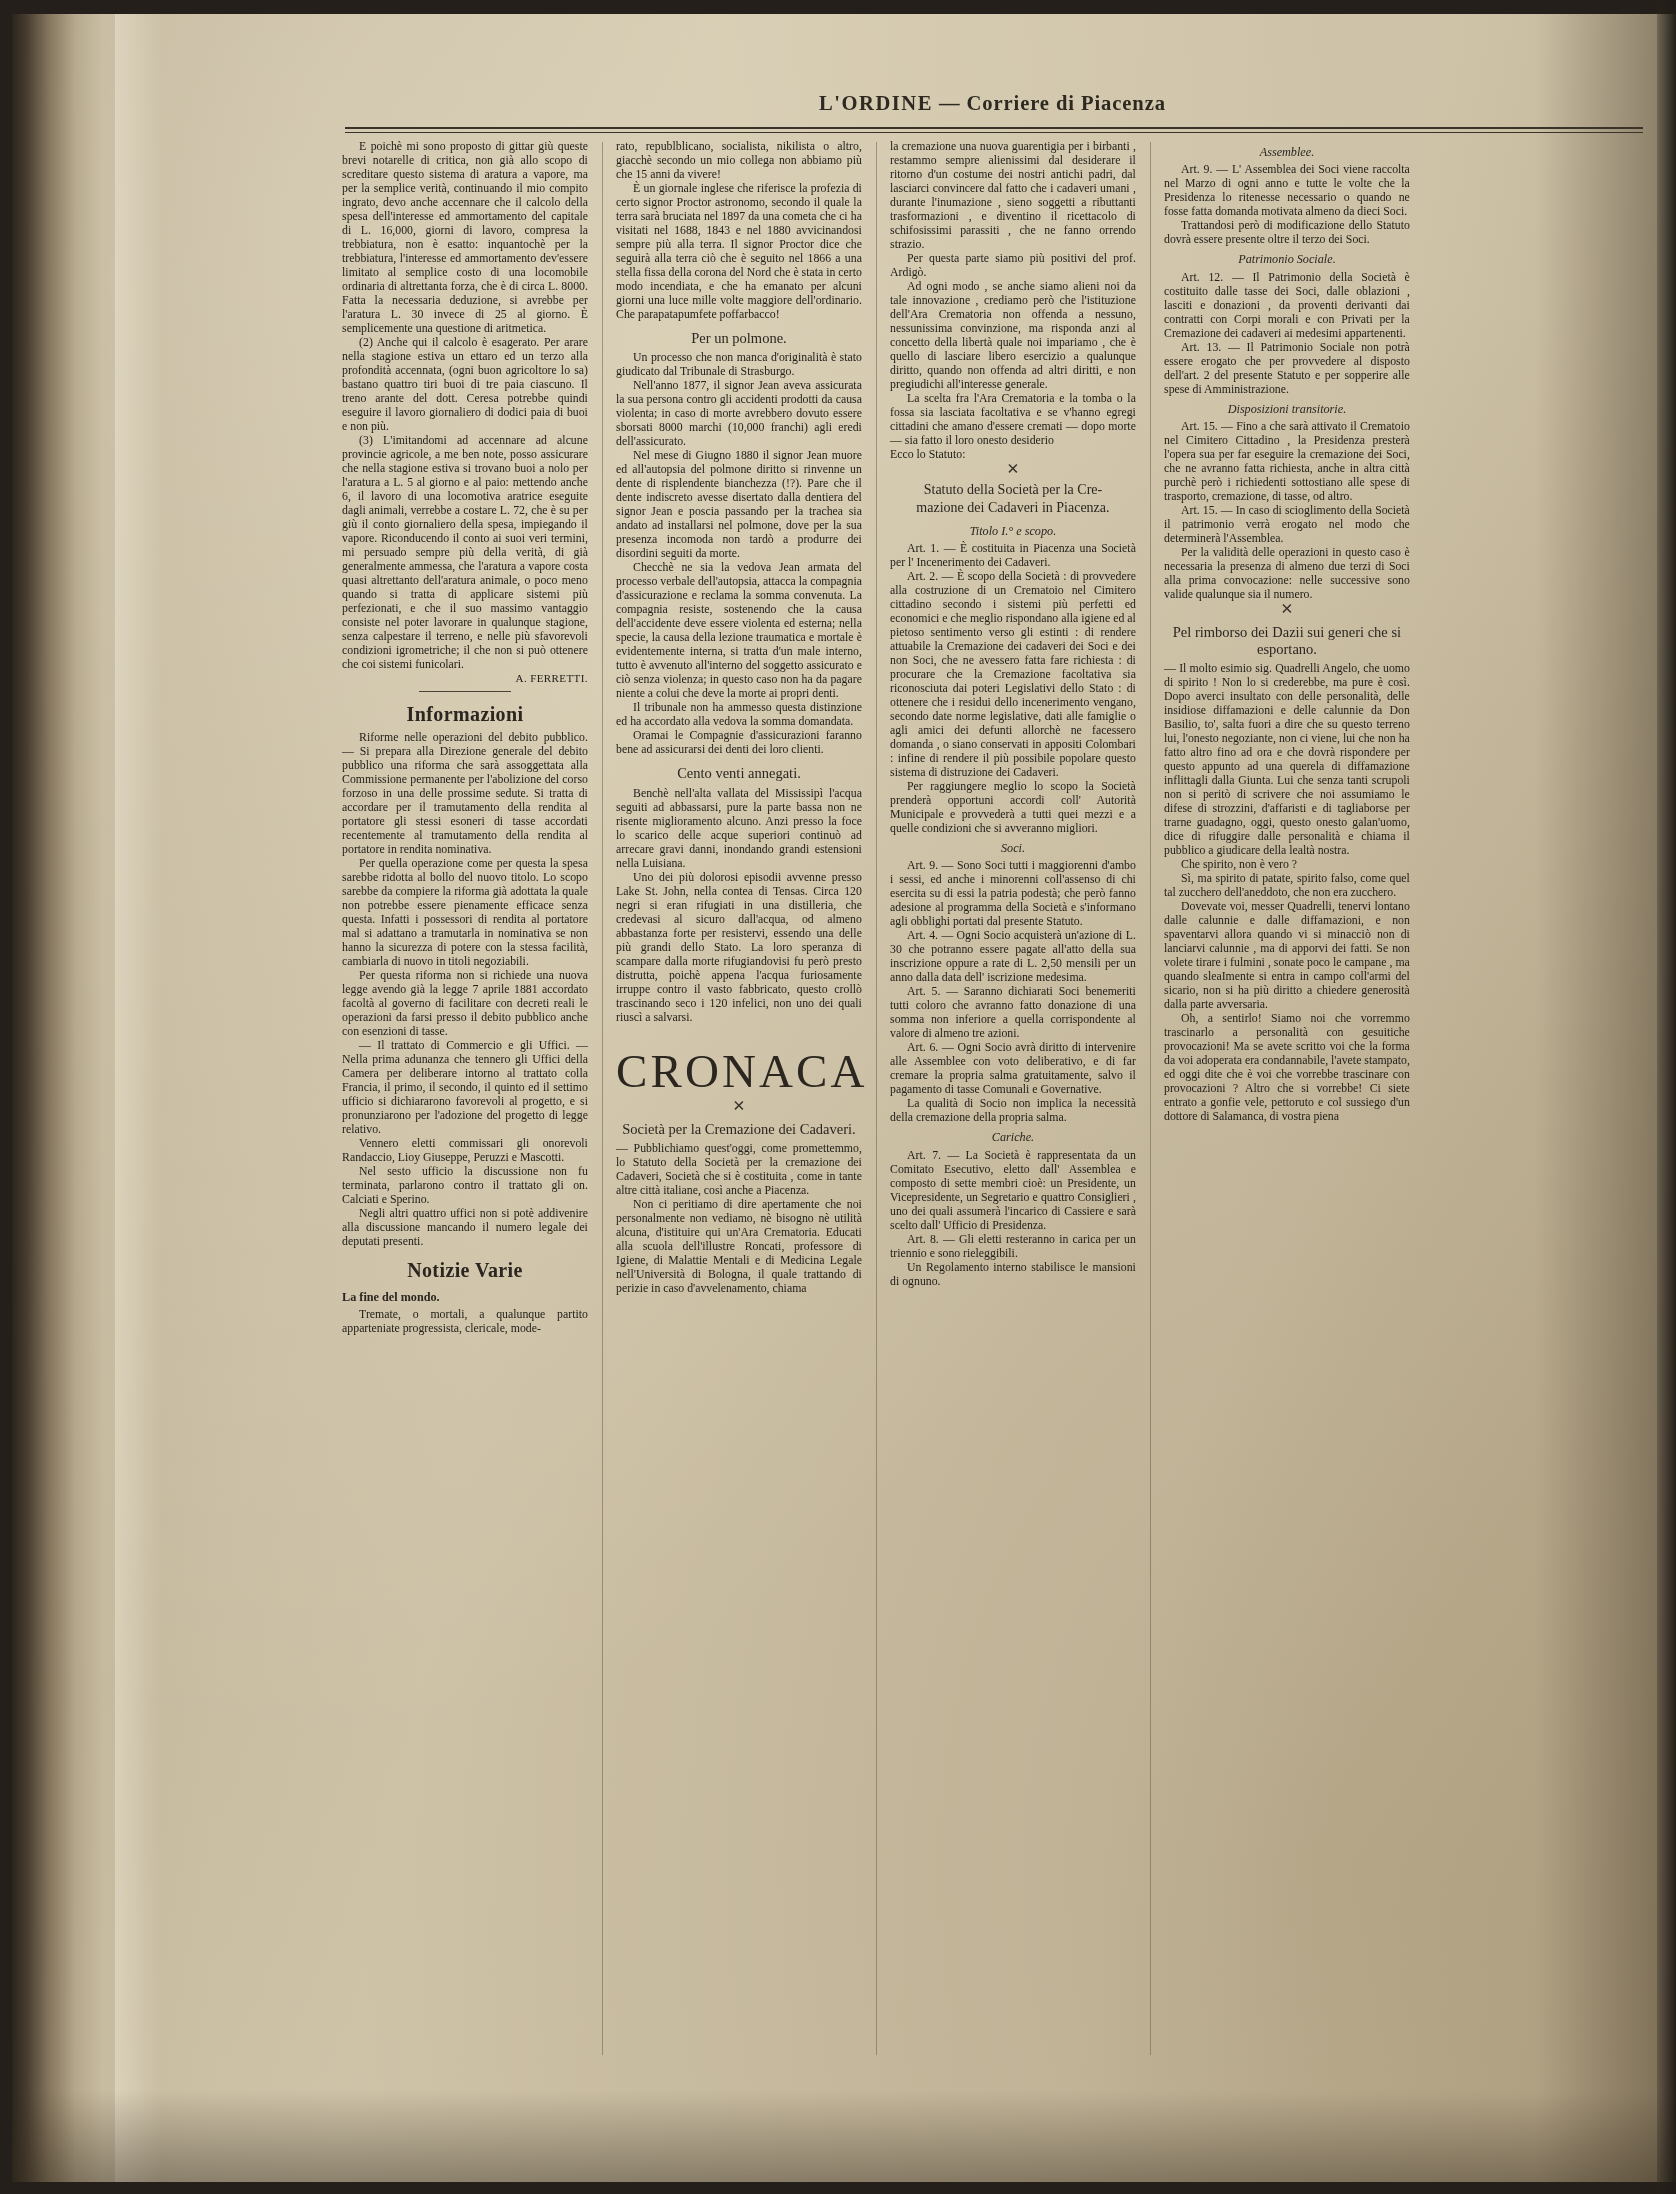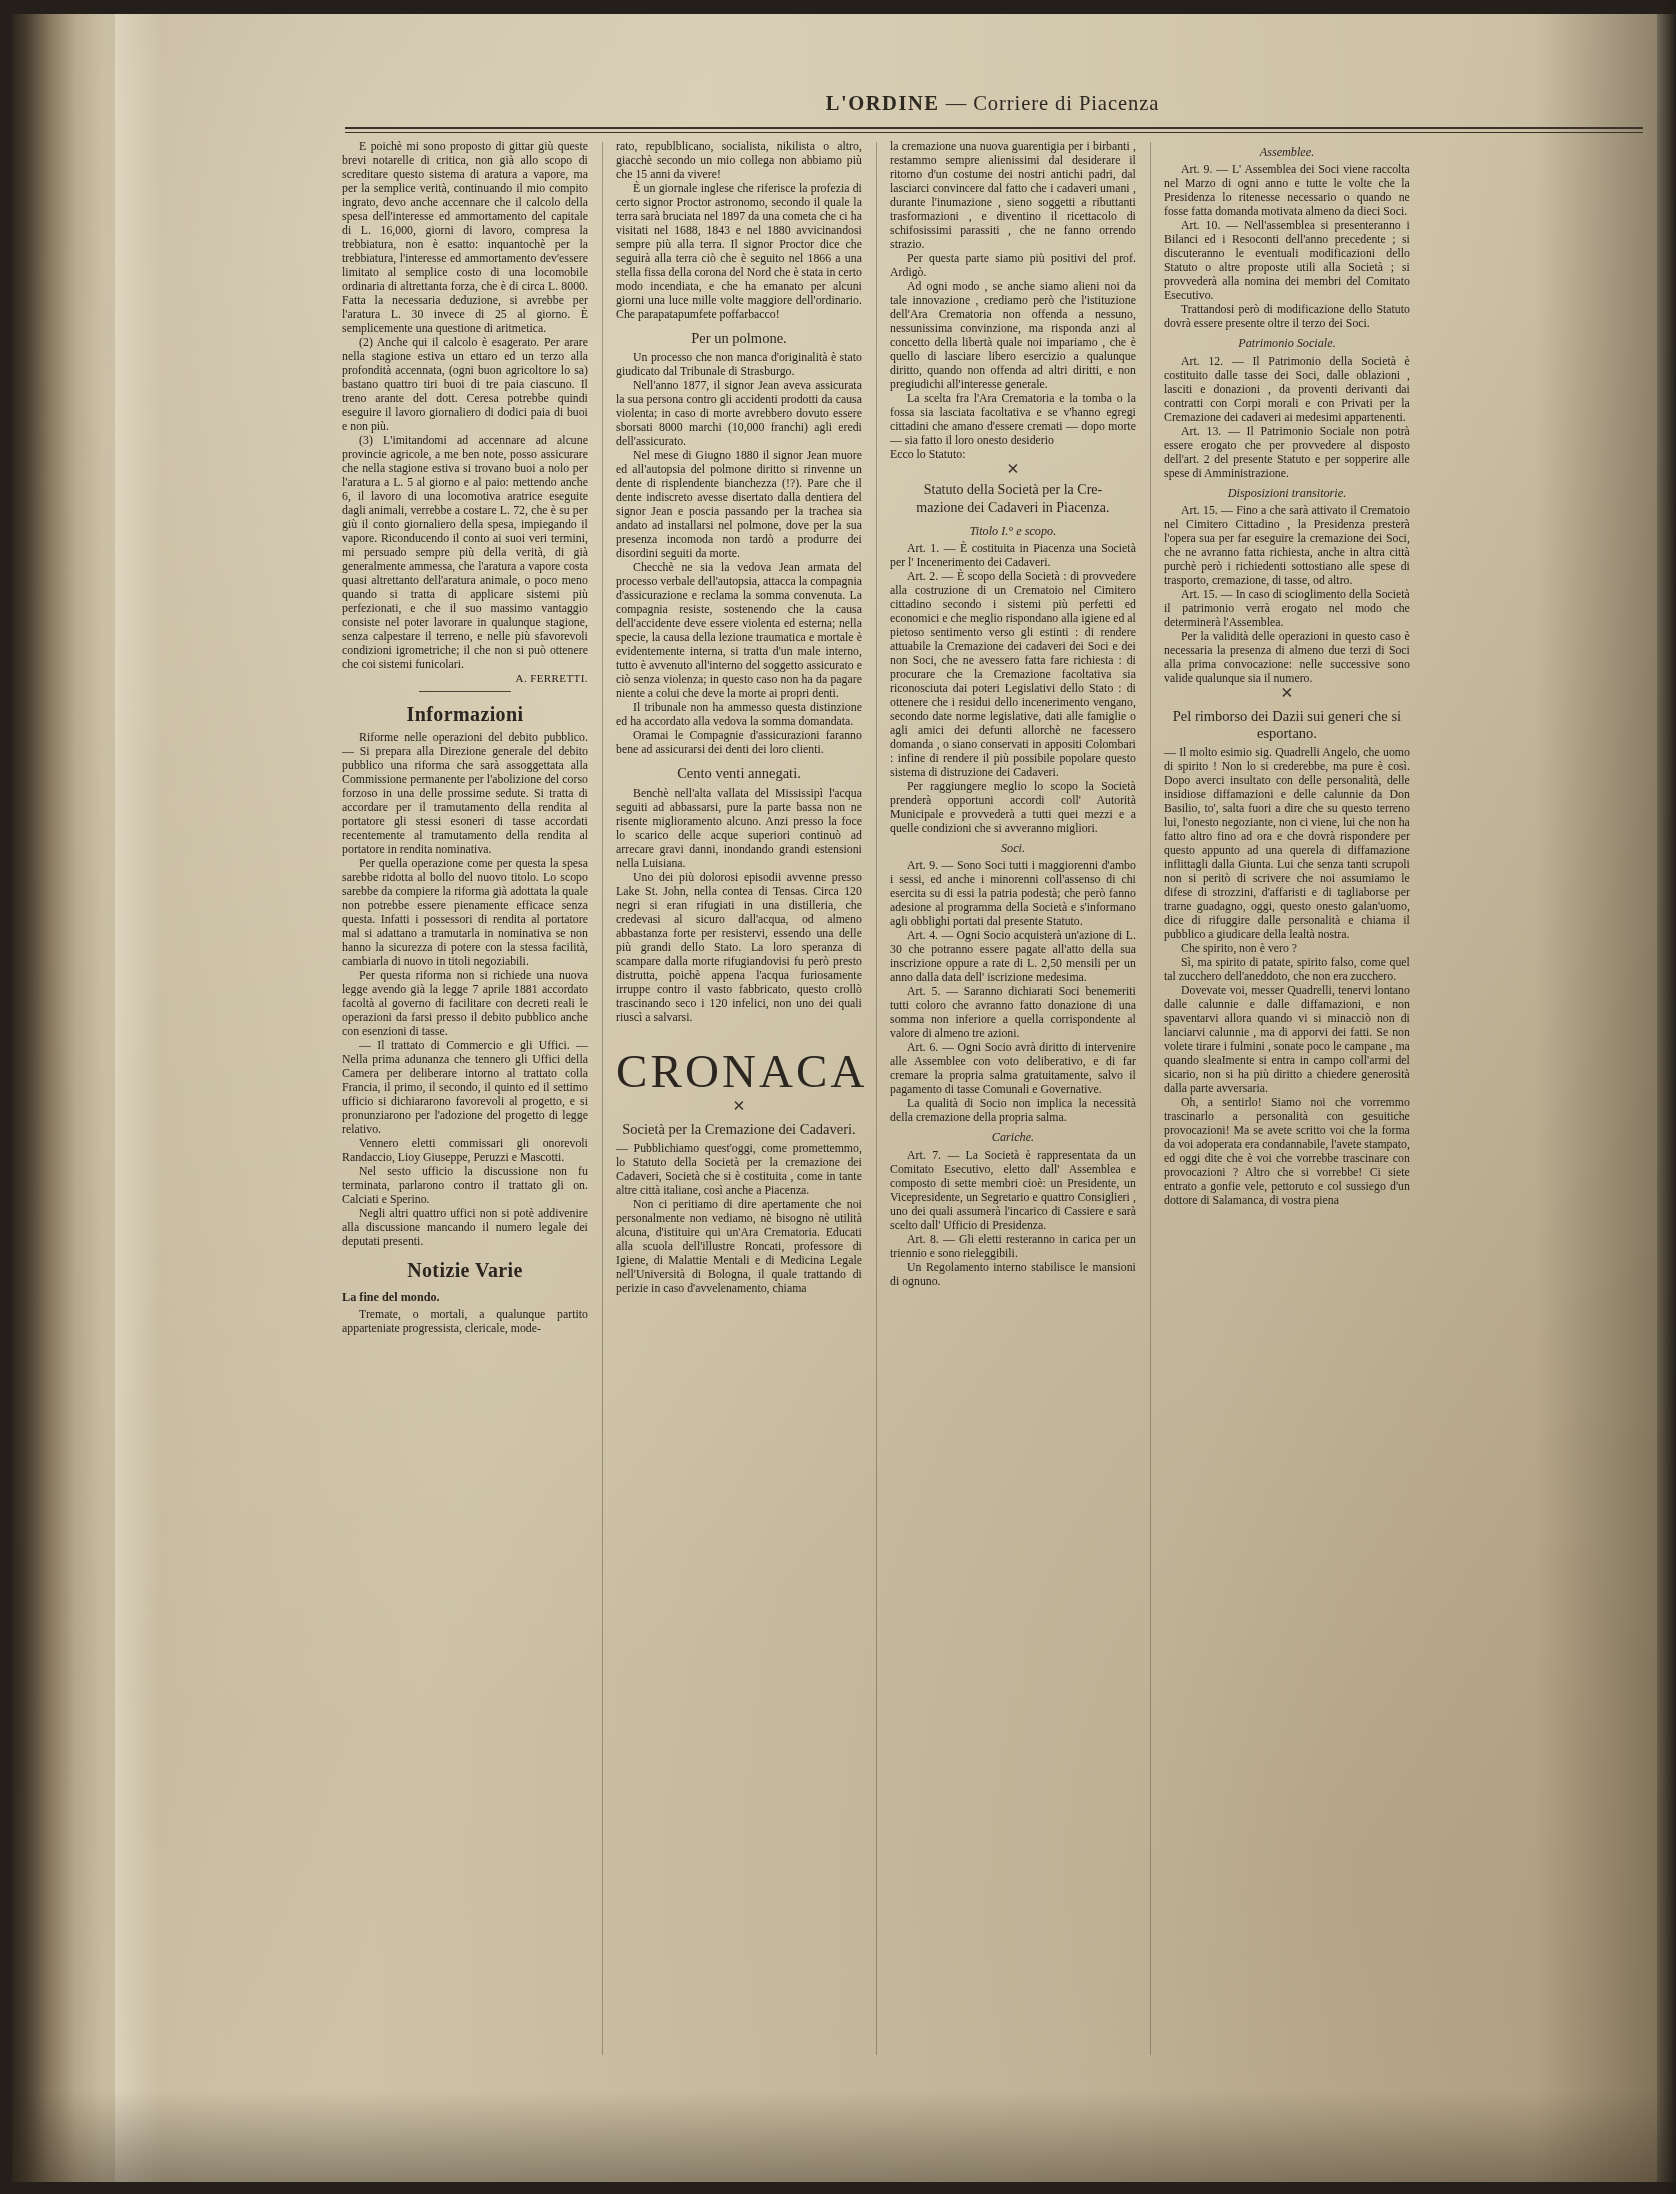--- a/index.html
+++ b/index.html
@@ -72,20 +72,21 @@
     height: 2031px;
   }
   .masthead {
     position: absolute;
     left: 0; top: 0; width: 1313px;
     text-align: center;
     font-family: "Liberation Serif", serif;
     font-size: 20.6px;
     letter-spacing: 0.9px;
     color: #2e2a22;
+    font-weight: bold;
   }
   .masthead b { letter-spacing: 1.5px; }
   .rule-top {
     position: absolute;
     left: 9.2px; top: 35px; width: 1298px; height: 0;
     border-top: 2.3px solid #3a332a;
     border-bottom: 0.8px solid #3a332a;
     height: 3.1px;
   }
 
@@ -270,21 +271,20 @@
           <div class="p">La qualità di Socio non implica la necessità della cremazione della propria salma.</div>
           <div class="ital-center">Cariche.</div>
           <div class="p">Art. 7. — La Società è rappresentata da un Comitato Esecutivo, eletto dall' Assemblea e composto di sette membri cioè: un Presidente, un Vicepresidente, un Segretario e quattro Consiglieri , uno dei quali assumerà l'incarico di Cassiere e sarà scelto dall' Ufficio di Presidenza.</div>
           <div class="p">Art. 8. — Gli eletti resteranno in carica per un triennio e sono rieleggibili.</div>
           <div class="p">Un Regolamento interno stabilisce le mansioni di ognuno.</div>
         </div>
       <div class="colrule"></div>
       <div class="col" id="c3">
           <div class="ital-center">Assemblee.</div>
           <div class="p">Art. 9. — L' Assemblea dei Soci viene raccolta nel Marzo di ogni anno e tutte le volte che la Presidenza lo ritenesse necessario o quando ne fosse fatta domanda motivata almeno da dieci Soci.</div>
-          <div class="p">Art. 10. — Nell'assemblea si presenteranno i Bilanci ed i Resoconti dell'anno precedente ; si discuteranno le eventuali modificazioni dello Statuto o altre proposte utili alla Società ; si provvederà alla nomina dei membri del Comitato Esecutivo.</div>
           <div class="p">Trattandosi però di modificazione dello Statuto dovrà essere presente oltre il terzo dei Soci.</div>
           <div class="ital-center">Patrimonio Sociale.</div>
           <div class="p">Art. 12. — Il Patrimonio della Società è costituito dalle tasse dei Soci, dalle oblazioni , lasciti e donazioni , da proventi derivanti dai contratti con Corpi morali e con Privati per la Cremazione dei cadaveri ai medesimi appartenenti.</div>
           <div class="p">Art. 13. — Il Patrimonio Sociale non potrà essere erogato che per provvedere al disposto dell'art. 2 del presente Statuto e per sopperire alle spese di Amministrazione.</div>
           <div class="ital-center">Disposizioni transitorie.</div>
           <div class="p">Art. 15. — Fino a che sarà attivato il Crematoio nel Cimitero Cittadino , la Presidenza presterà l'opera sua per far eseguire la cremazione dei Soci, che ne avranno fatta richiesta, anche in altra città purchè però i richiedenti sottostiano alle spese di trasporto, cremazione, di tasse, od altro.</div>
           <div class="p">Art. 15. — In caso di scioglimento della Società il patrimonio verrà erogato nel modo che determinerà l'Assemblea.</div>
           <div class="p">Per la validità delle operazioni in questo caso è necessaria la presenza di almeno due terzi di Soci alla prima convocazione: nelle successive sono valide qualunque sia il numero.</div>
           <div class="cross">✕</div>
           <div class="head2">Pel rimborso dei Dazii sui generi che si esportano.</div>

